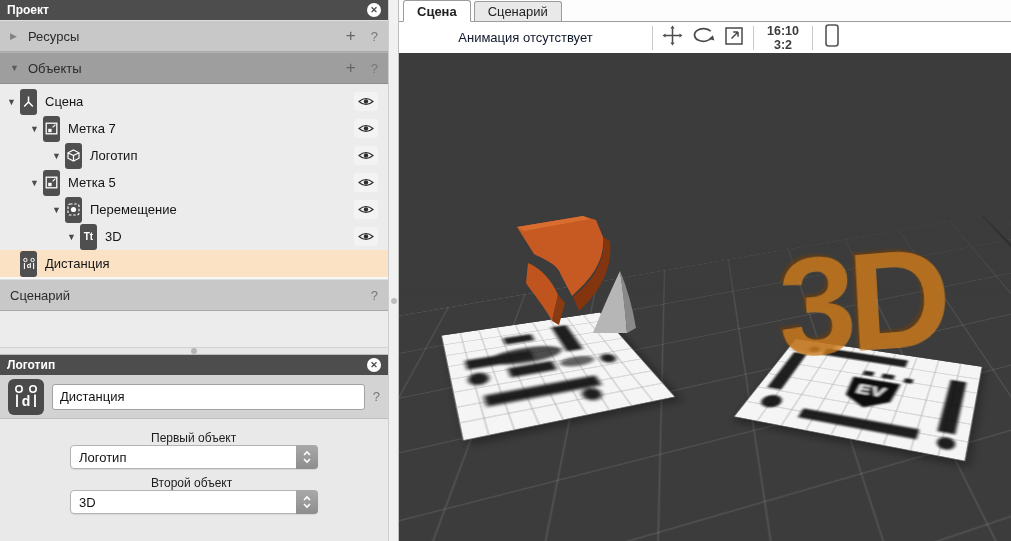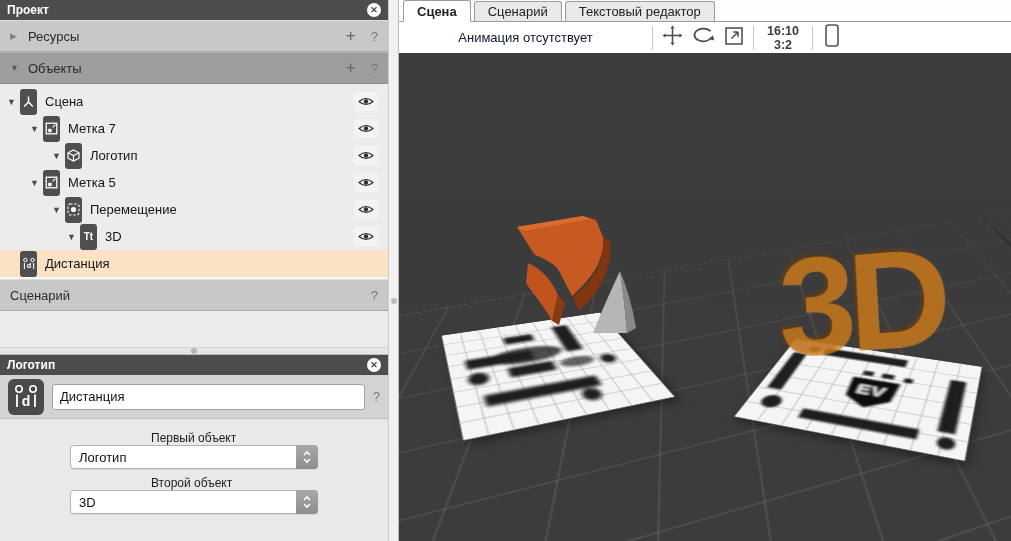--- a/index.html
+++ b/index.html
@@ -311,23 +311,20 @@
     </div>
 
   <div class="right">
 
     <div class="tabbar">
       <div class="tab active">
           <span>Сцена</span>
         </div>
       <div class="tab">
           <span>Сценарий</span>
-        </div>
-      <div class="tab">
-          <span>Текстовый редактор</span>
         </div>
     </div>
 
     <div class="vtoolbar">
       <div class="vt-status">Анимация отсутствует</div>
       <div class="vsep"></div>
       <div class="vt-tools">
         <span>
           <svg width="21" height="21" viewBox="0 0 21 21">
               <path d="M10.5,3.2 V17.8 M3.2,10.5 H17.8" stroke="#4a4a4a" stroke-width="1.5" fill="none"></path>

